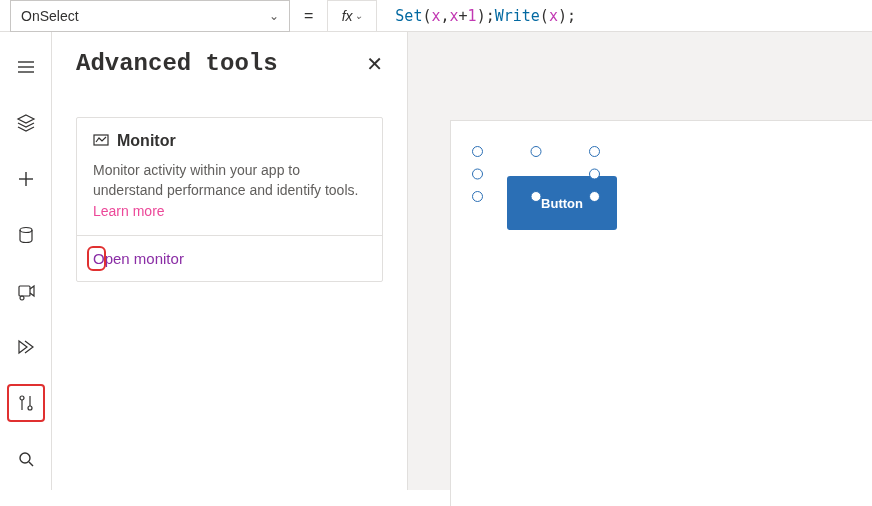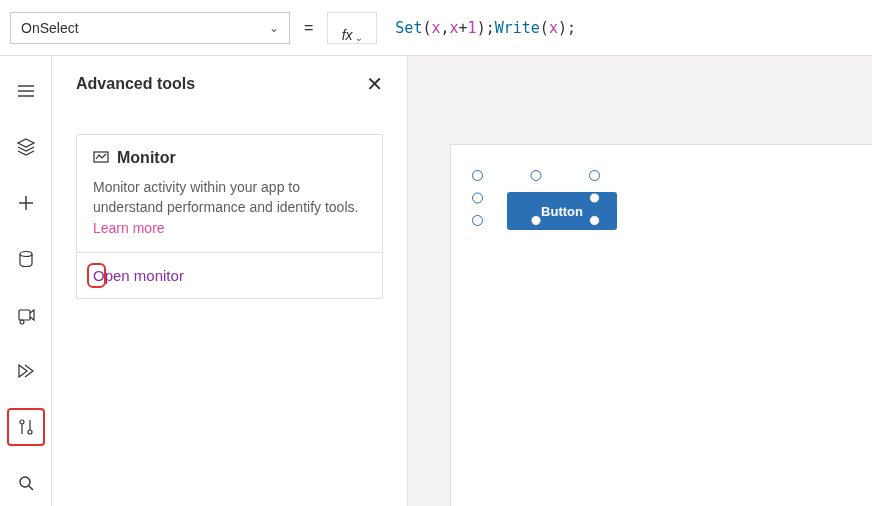--- a/index.html
+++ b/index.html
@@ -1,55 +1,55 @@
 <!DOCTYPE html>
 <html><head>
   <meta charset="utf-8">
   <style>
     * { box-sizing: border-box; margin: 0; padding: 0; }
     body { font-family: "Segoe UI", Arial, sans-serif; font-size: 14px; color: #323130; background: #fff; width: 872px; height: 506px; overflow: hidden; }
     
-    .formula-bar { display: flex; align-items: center; height: 56px; border-bottom: 1px solid #e1dfdd; padding: 6px 10px; gap: 8px; }
+    .formula-bar { display: flex; align-items: center; height: 32px; border-bottom: 1px solid #e1dfdd; padding: 6px 10px; gap: 8px; }
     .property-select { width: 280px; height: 32px; border: 1px solid #c8c6c4; display: flex; align-items: center; padding: 0 10px; justify-content: space-between; background: #fff; }
     .property-select .chev { color: #605e5c; font-size: 12px; }
     .equals { font-size: 16px; color: #323130; padding: 0 6px; }
-    .fx-box { width: 50px; height: 32px; border: 1px solid #e1dfdd; display: flex; align-items: flex-end; justify-content: center; gap: 2px; font-style: italic; color: #323130; }
+    .fx-box { width: 50px; height: 32px; border: 1px solid #e1dfdd; display: flex; align-items: center; justify-content: center; gap: 2px; font-style: italic; color: #323130; }
     .fx-box .fx { font-style: italic; }
     .fx-box .chev { font-size: 10px; color: #605e5c; }
     .formula-input { flex: 1; height: 32px; display: flex; align-items: center; padding: 0 10px; font-family: Consolas, monospace; font-size: 15px; }
     .tok-fn { color: #0369a1; }
     .tok-paren { color: #323130; }
     .tok-ident { color: #c239b3; }
     .tok-punct { color: #323130; }
     
     .main-area { display: flex; height: calc(100% - 48px); }
     
     .left-rail { width: 52px; border-right: 1px solid #e1dfdd; display: flex; flex-direction: column; align-items: center; padding-top: 16px; gap: 18px; position: relative; }
     .rail-btn { width: 38px; height: 38px; display: flex; align-items: center; justify-content: center; color: #323130; cursor: pointer; border-radius: 3px; }
     .rail-btn svg { width: 20px; height: 20px; }
     .rail-highlight { border: 2px solid #e03030; border-radius: 4px; width: 38px; height: 38px; display: flex; align-items: center; justify-content: center; }
     
     .advanced-panel { width: 356px; border-right: 1px solid #e1dfdd; padding: 18px 24px 0 24px; background: #fff; overflow-y: auto; }
     .panel-header { display: flex; justify-content: space-between; align-items: center; margin-bottom: 20px; }
-    .panel-title { font-size: 16px; font-weight: 600; }
+    .panel-title { font-size: 24px; font-weight: 600; font-family: Liberation Mono, monospace; }
     .close-x { font-size: 20px; color: #323130; cursor: pointer; line-height: 1; }
     
     .card { border: 1px solid #e1dfdd; border-radius: 2px; margin-bottom: 24px; background: #fff; margin-top: 40px; }
     .card-header { display: flex; align-items: center; gap: 8px; padding: 14px 16px 6px 16px; }
     .card-header svg { width: 16px; height: 16px; flex-shrink: 0; }
     .card-title { font-size: 16px; font-weight: 600; }
     .card-desc { padding: 4px 16px 14px 16px; color: #605e5c; font-size: 14px; line-height: 1.45; }
     .card-desc .link { color: #ec4899; cursor: pointer; }
     .card-action { border-top: 1px solid #e1dfdd; padding: 14px 16px; color: #8a2da5; font-size: 15px; cursor: pointer; }
     .action-highlight { position: relative; }
     .action-highlight::after { content: ""; position: absolute; left: -6px; right: 78px; top: -4px; bottom: -4px; border: 2px solid #e03030; border-radius: 6px; pointer-events: none; }
     
     .canvas-area { flex: 1; background: #f3f2f1; position: relative; }
     .canvas-page { position: absolute; left: 42px; top: 88px; width: 600px; height: 400px; background: #fff; border: 1px solid #e1dfdd; }
-    .sel-button { position: absolute; left: 30px; top: 17px; width: 110px; height: 38px; background: #2b6fb5; color: #fff; display: flex; align-items: center; justify-content: center; font-weight: 600; font-size: 13px; border-radius: 3px; }
+    .sel-button { position: absolute; left: 30px; top: 25px; width: 110px; height: 54px; background: #2b6fb5; color: #fff; display: flex; align-items: center; justify-content: center; font-weight: 600; font-size: 13px; border-radius: 3px; }
     .sel-wrap { position: absolute; left: 26px; top: 30px; width: 118px; height: 46px; }
     .handle { position: absolute; width: 11px; height: 11px; border: 1.5px solid #2b6fb5; background: #fff; border-radius: 50%; }
     .h-tl { left: -5px; top: -5px; }
     .h-tm { left: 50%; top: -5px; transform: translateX(-50%); }
     .h-tr { right: -5px; top: -5px; }
     .h-ml { left: -5px; top: 50%; transform: translateY(-50%); }
     .h-mr { right: -5px; top: 50%; transform: translateY(-50%); }
     .h-bl { left: -5px; bottom: -5px; }
     .h-bm { left: 50%; bottom: -5px; transform: translateX(-50%); }
     .h-br { right: -5px; bottom: -5px; }

